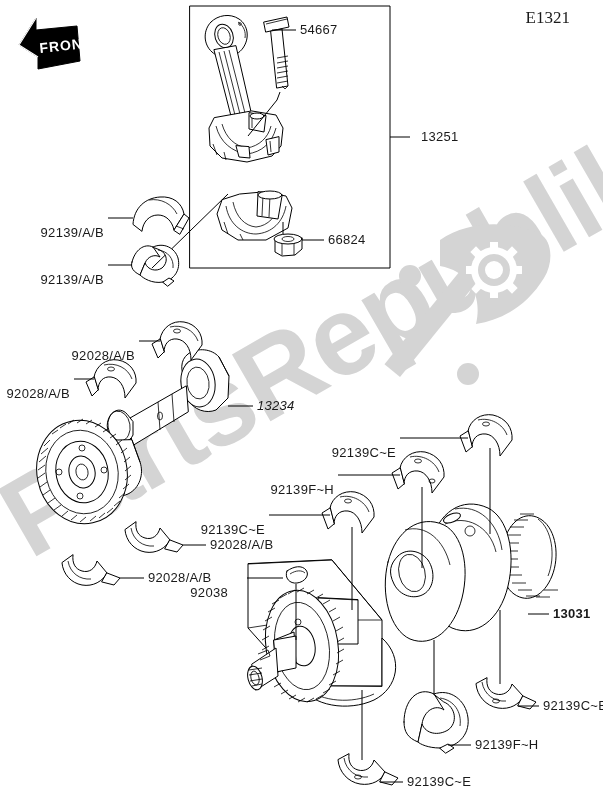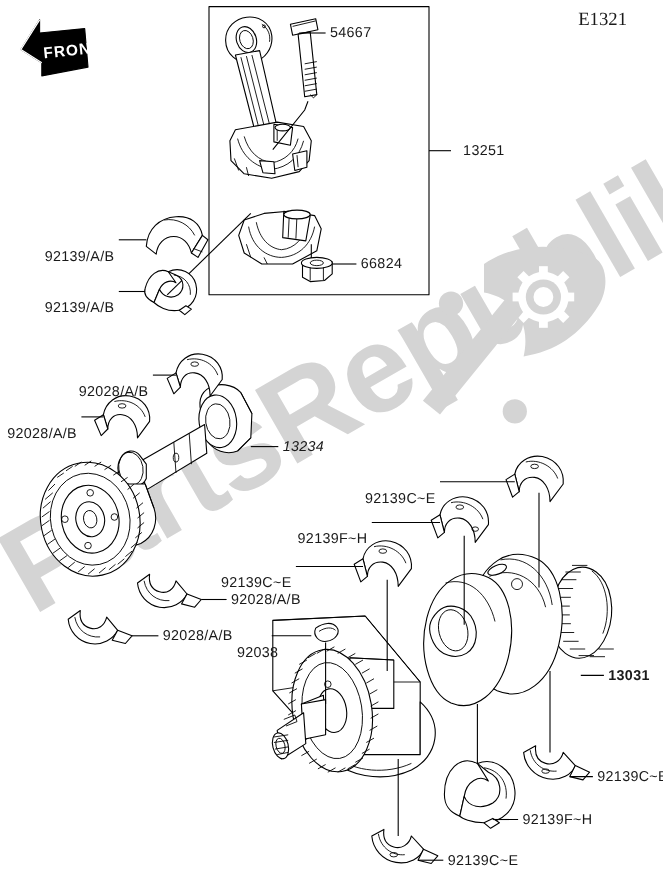--- a/index.html
+++ b/index.html
@@ -478,21 +478,21 @@
       <div class="lbl" style="left: 300px; top: 23px;">54667</div>
       <div class="lbl" style="left: 411px; top: 130px; margin-left: 10px;">13251</div>
       <div class="lbl" style="left: 328px; top: 233px;">66824</div>
       <div class="lbl r" style="left: 104px; top: 211px;">92139/A/B</div>
       <div class="lbl r" style="left: 104px; top: 258px;">92139/A/B</div>
       <div class="lbl r" style="left: 135px; top: 334px;">92028/A/B</div>
       <div class="lbl r" style="left: 70px; top: 372px;">92028/A/B</div>
       <div class="lbl" style="left: 210px; top: 538px;">92028/A/B</div>
       <div class="lbl" style="left: 148px; top: 571px;">92028/A/B</div>
       <div class="lbl" style="left: 257px; top: 399px; font-style: italic;">13234</div>
-      <div class="lbl r" style="left: 253px; top: 571px;">92038</div>
+      <div class="lbl r" style="left: 228px; top: 571px;">92038</div>
       <div class="lbl r" style="left: 396px; top: 431px;">92139C~E</div>
       <div class="lbl r" style="left: 334px; top: 468px;">92139F~H</div>
       <div class="lbl r" style="left: 265px; top: 508px;">92139C~E</div>
       <div class="lbl" style="left: 553px; top: 607px; font-weight: bold;">13031</div>
       <div class="lbl" style="left: 543px; top: 699px;">92139C~E</div>
       <div class="lbl" style="left: 475px; top: 738px;">92139F~H</div>
       <div class="lbl" style="left: 407px; top: 775px;">92139C~E</div>
     </div>
 
 </div>

